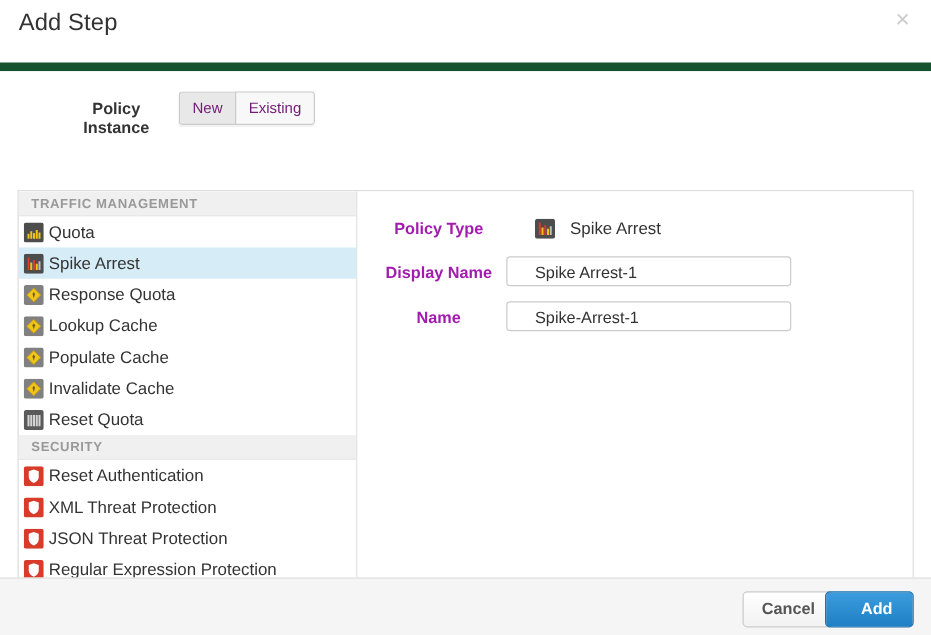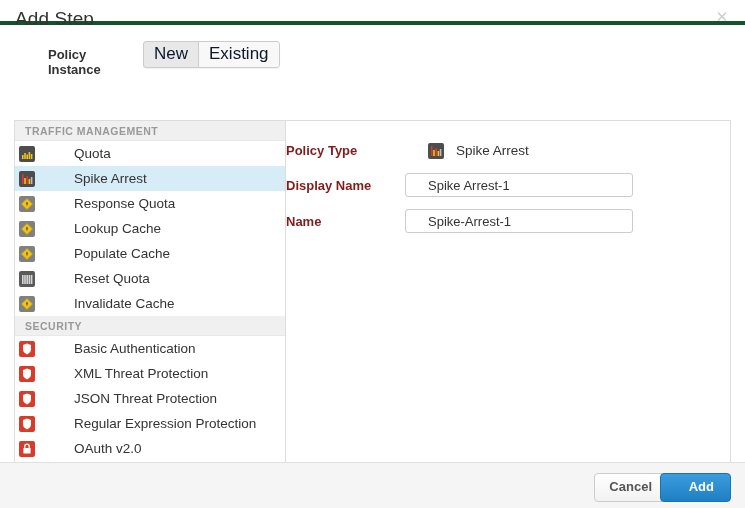--- a/index.html
+++ b/index.html
@@ -13,22 +13,22 @@
     font-family: "Liberation Sans", sans-serif;
     font-size: 13px;
     color: #333333;
     overflow: hidden;
     position: relative;
   }
 
   
   .modal-header {
     position: relative;
-    height: 25px;
-    border-bottom: 4px solid #14532d;
+    height: 57px;
+    border-bottom: 7px solid #14532d;
     background: #ffffff;
     box-sizing: border-box;
   }
   .modal-title {
     position: absolute;
     left: 15px;
     top: 6px;
     font-size: 19px;
     font-weight: 400;
     color: #333333;
@@ -69,35 +69,35 @@
     height: 30px;
   }
   .instance-label {
     position: absolute;
     left: 48px;
     top: 6px;
     font-size: 13px;
     font-weight: bold;
     color: #333333;
     width: 90px;
-    text-align: left;
+    text-align: center;
   }
   .btn-group {
     position: absolute;
     left: 143px;
     top: 0;
     display: flex;
     border-radius: 3px;
     overflow: hidden;
     box-shadow: 0 1px 1px rgba(0,0,0,0.06);
   }
   .seg-btn {
     font-family: "Liberation Sans", sans-serif;
-    font-size: 17px;
-    color: #0f172a;
+    font-size: 12px;
+    color: #701a75;
     background: #f6f6f6;
     border: 1px solid #cccccc;
     padding: 4px 10px 5px 10px;
     cursor: pointer;
     line-height: 16px;
   }
   .seg-btn.first {
     border-radius: 3px 0 0 3px;
     border-right: none;
     background: #e8e8e8;
@@ -142,21 +142,20 @@
     line-height: 11px;
     border-bottom: 1px solid #e8e8e8;
   }
   .policy-item {
     height: 25px;
     display: flex;
     align-items: center;
     padding-left: 4px;
     cursor: pointer;
     box-sizing: border-box;
-    gap: 35px;
   }
   .policy-item.selected {
     background: #d6ecf7;
   }
   .policy-item .label {
     font-size: 13.5px;
     color: #333333;
     margin-left: 4px;
     line-height: 16px;
   }
@@ -181,24 +180,24 @@
   .form-row {
     position: absolute;
     left: 0;
     width: 100%;
     height: 26px;
   }
   .form-row .fl {
     position: absolute;
     left: 0;
     width: 130px;
-    text-align: left;
+    text-align: center;
     font-size: 13px;
     font-weight: bold;
-    color: #7f1d1d;
+    color: #a21caf;
     line-height: 26px;
   }
   .form-row .fv {
     position: absolute;
     left: 142px;
     line-height: 26px;
     display: flex;
     align-items: center;
   }
   .ptype-name {
@@ -341,52 +340,52 @@
             <polygon points="8,2.5 13.5,8 8,13.5 2.5,8" fill="#f0c419" stroke="#c9a013" stroke-width="0.8"></polygon>
             <polygon points="8,5.5 9,7.2 8,10.5 7,7.2" fill="#6b5a12"></polygon>
           </svg>
         </span>
         <span class="label">Populate Cache</span>
       </div>
 
       <div class="policy-item">
         <span class="ico">
           <svg width="16" height="16" viewBox="0 0 16 16">
+            <rect x="0" y="0" width="16" height="16" rx="2" fill="#808080"></rect>
+            <polygon points="8,2.5 13.5,8 8,13.5 2.5,8" fill="#f0c419" stroke="#c9a013" stroke-width="0.8"></polygon>
+            <polygon points="8,5.5 9,7.2 8,10.5 7,7.2" fill="#6b5a12"></polygon>
+          </svg>
+        </span>
+        <span class="label">Invalidate Cache</span>
+      </div>
+
+      <div class="policy-item">
+        <span class="ico">
+          <svg width="16" height="16" viewBox="0 0 16 16">
             <rect x="0" y="0" width="16" height="16" rx="2" fill="#5a5a5a"></rect>
             <rect x="3" y="4" width="1.6" height="9" fill="#d5d5d5"></rect>
             <rect x="5.2" y="4" width="1.6" height="9" fill="#d5d5d5"></rect>
             <rect x="7.4" y="4" width="1.6" height="9" fill="#d5d5d5"></rect>
             <rect x="9.6" y="4" width="1.6" height="9" fill="#d5d5d5"></rect>
             <rect x="11.8" y="4" width="1.6" height="9" fill="#d5d5d5"></rect>
           </svg>
         </span>
         <span class="label">Reset Quota</span>
       </div>
 
-      <div class="policy-item">
-        <span class="ico">
-          <svg width="16" height="16" viewBox="0 0 16 16">
-            <rect x="0" y="0" width="16" height="16" rx="2" fill="#808080"></rect>
-            <polygon points="8,2.5 13.5,8 8,13.5 2.5,8" fill="#f0c419" stroke="#c9a013" stroke-width="0.8"></polygon>
-            <polygon points="8,5.5 9,7.2 8,10.5 7,7.2" fill="#6b5a12"></polygon>
-          </svg>
-        </span>
-        <span class="label">Invalidate Cache</span>
-      </div>
-
       <div class="group-header">SECURITY</div>
 
       <div class="policy-item">
         <span class="ico">
           <svg width="16" height="16" viewBox="0 0 16 16">
             <rect x="0" y="0" width="16" height="16" rx="2" fill="#d93b2b"></rect>
             <path d="M8 2.6 L12 4 L12 8.6 C12 11 10 12.6 8 13.4 C6 12.6 4 11 4 8.6 L4 4 Z" fill="#ffffff"></path>
           </svg>
         </span>
-        <span class="label">Basic Authentication</span>
+        <span class="label">Reset Authentication</span>
       </div>
 
       <div class="policy-item">
         <span class="ico">
           <svg width="16" height="16" viewBox="0 0 16 16">
             <rect x="0" y="0" width="16" height="16" rx="2" fill="#d93b2b"></rect>
             <path d="M8 2.6 L12 4 L12 8.6 C12 11 10 12.6 8 13.4 C6 12.6 4 11 4 8.6 L4 4 Z" fill="#ffffff"></path>
           </svg>
         </span>
         <span class="label">XML Threat Protection</span>

